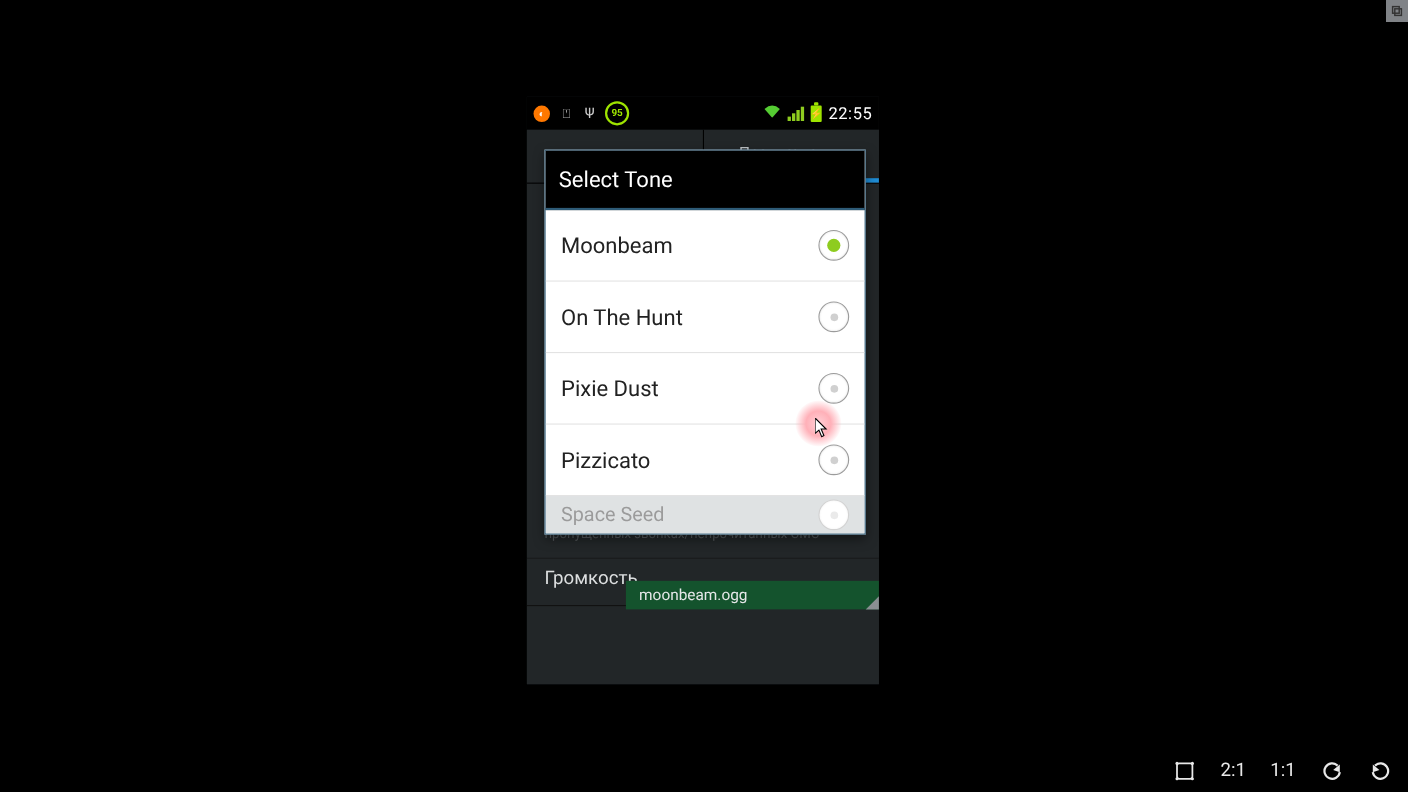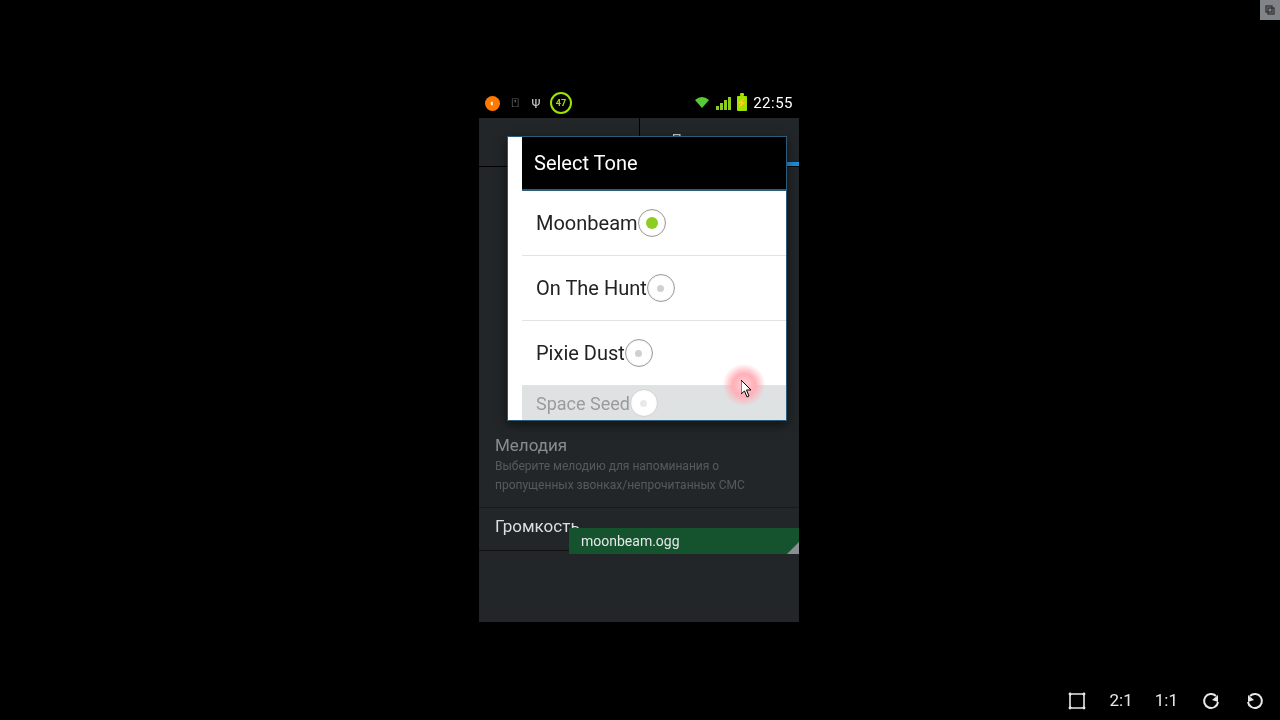--- a/index.html
+++ b/index.html
@@ -102,39 +102,38 @@
   .spinner:after{
     content:"";
     position:absolute;right:0;bottom:0;
     border-style:solid;border-width:0 0 12px 12px;
     border-color:transparent transparent #8a8f92 transparent;
   }
 
   
   .dialog {
     position:absolute;
-    left:28px; right:12px;
+    left:16px; right:12px;
     top:48px;
     background:#fff;
     border:1px solid #2e5b77;
     box-shadow:0 4px 10px rgba(0,0,0,.5);
     color:#222;
-    padding-left:14px;
   }
   .dialog-title{
     background:#000;
     color:#fff;
     padding:14px 12px;
     font-size:20px;
     font-weight:400;
     border-bottom:2px solid #2e5b77;
   }
   .tone-list{ max-height:344px; overflow:hidden; position:relative;}
   .tone{
-    display:flex;align-items:center;justify-content:flex-start;
+    display:flex;align-items:center;justify-content:space-between;
     padding:0 14px 0 14px;
     height:64px;
     border-bottom:1px solid #e3e3e3;
     font-size:20px;
     color:#222;
   }
   .tone:last-child{border-bottom:none;}
   .tone.faded1{opacity:.7;background:linear-gradient(#fff,#d7dadb);}
   .tone.faded2{opacity:.45;background:#b9bfc2;height:34px;font-size:18px;}
   .radio{
@@ -177,21 +176,21 @@
 </head>
 <body>
 
 <div class="phone">
 
   <div class="statusbar">
     <div class="stat-left">
       <span class="ic-ubuntu">◐</span>
       <span class="ic-android">⍞</span>
       <span class="ic-usb">Ψ</span>
-      <span class="ic-circ">47</span>
+      <span class="ic-circ">95</span>
     </div>
     <div class="stat-spacer"></div>
     <div class="stat-right">
       <span class="ic-wifi">
         <svg width="16" height="12" viewBox="0 0 16 12">
             <path d="M8 12 L1 4 Q8 -2 15 4 Z" fill="#55cc33"></path>
           </svg>
       </span>
       <span class="signal">
           <span></span>
@@ -243,20 +242,26 @@
           </span>
       </div>
 
       <div class="tone">
         <span>Pixie Dust</span>
         <span class="radio">
             <span class="dot"></span>
           </span>
       </div>
 
+      <div class="tone">
+        <span>Pizzicato</span>
+        <span class="radio">
+            <span class="dot"></span>
+          </span>
+      </div>
 
 
       <div class="tone faded2">
         <span>Space Seed</span>
         <span class="radio">
             <span class="dot"></span>
           </span>
       </div>
 
     </div>

